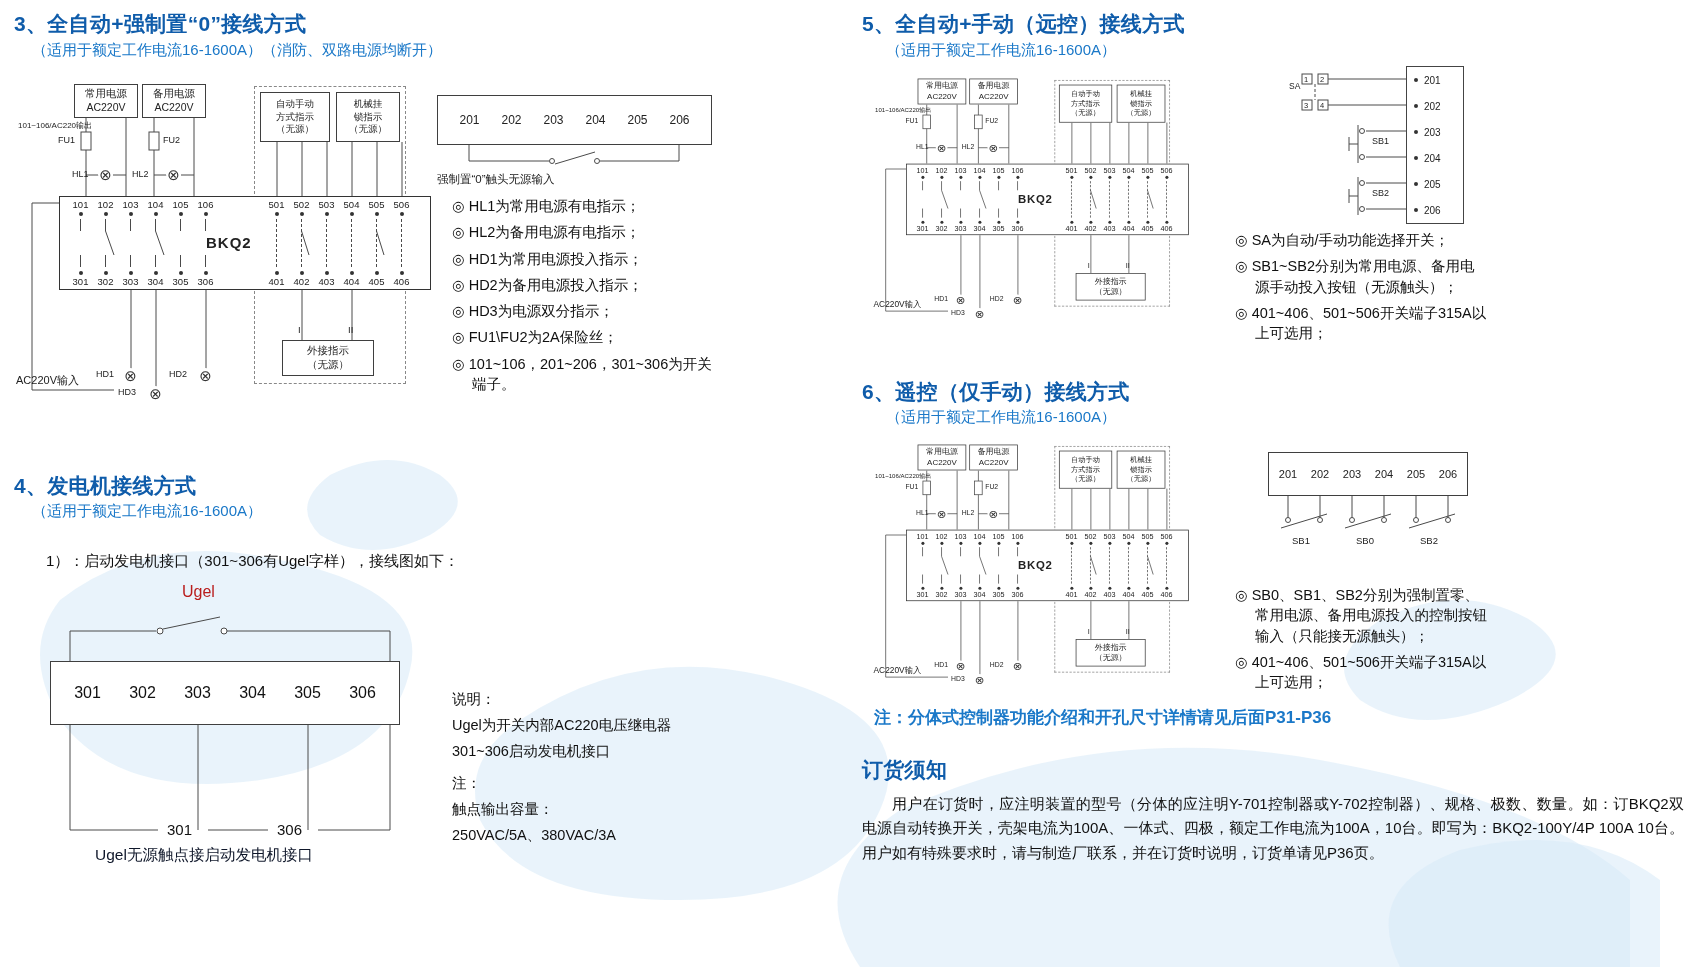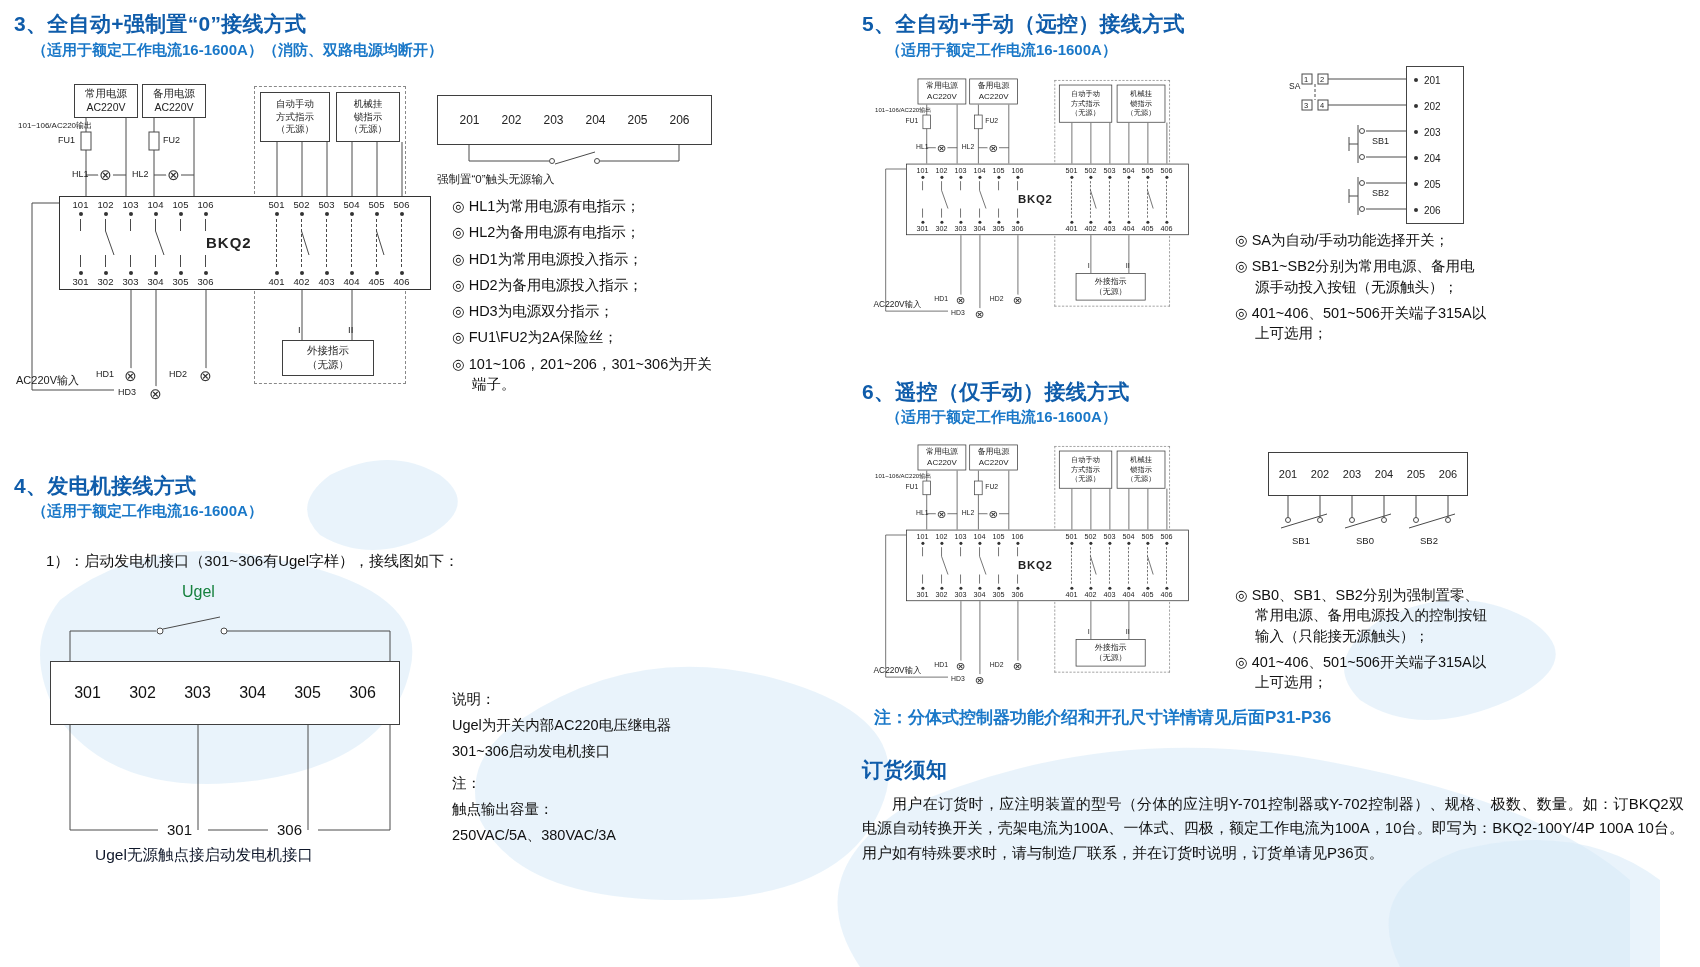--- a/index.html
+++ b/index.html
@@ -1,21 +1,21 @@
 <!DOCTYPE html>
 <html><head>
 <meta charset="utf-8">
 <style>
   *{margin:0;padding:0;box-sizing:border-box}
   html,body{background:#e9e9e9}
   body{font-family:"Liberation Sans","DejaVu Sans",sans-serif}
   .page{position:relative;width:1700px;height:967px;background:#ffffff;overflow:hidden;color:#161616}
   .abs{position:absolute}
   .sec-title{position:absolute;font-size:21px;font-weight:bold;color:#0f5caa;letter-spacing:.3px;white-space:nowrap}
-  .sec-sub{position:absolute;font-size:15px;font-weight:700;color:#1a78c8;white-space:nowrap}
+  .sec-sub{position:absolute;font-size:15px;font-weight:400;color:#1a78c8;white-space:nowrap}
   .body-text{position:absolute;font-size:15px;color:#101010;white-space:nowrap}
   .note-list{position:absolute;display:flex;flex-direction:column;gap:6px;font-size:14.5px;line-height:1.4;color:#101010}
   .note-list>div{padding-left:20px;text-indent:-20px}
   .s4note{position:absolute;display:flex;flex-direction:column;gap:7px;font-size:14.5px;color:#101010}
   .ref-note{position:absolute;font-size:17px;font-weight:600;color:#1a78c8;white-space:nowrap}
   .order-body{position:absolute;font-size:15px;line-height:1.62;color:#101010;text-align:justify;text-indent:2em}
   
   .wires{position:absolute;left:0;top:0}
   .wires line,.wires polyline,.wires path{stroke:#4a4a4a;stroke-width:1;fill:none}
   .wires rect,.wires circle{stroke:#4a4a4a;stroke-width:1;fill:none}
@@ -221,21 +221,21 @@
       <div>◎ HD3为电源双分指示；</div>
       <div>◎ FU1\FU2为2A保险丝；</div>
       <div>◎ 101~106，201~206，301~306为开关端子。</div>
     </div>
 
   <div class="sec-title" style="left:14px;top:472px">4、发电机接线方式</div>
   <div class="sec-sub" style="left:32px;top:502px">（适用于额定工作电流16-1600A）</div>
   <div class="body-text" style="left:46px;top:552px">1）：启动发电机接口（301~306有Ugel字样），接线图如下：</div>
 
   <div class="abs" style="left:40px;top:583px;width:390px;height:285px">
-    <div class="slabel" style="left:142px;top:0;font-size:16px;color:#15803d">Ugel</div>
+    <div class="slabel" style="left:142px;top:0;font-size:16px;color:#b91c1c">Ugel</div>
     <svg class="wires" width="390" height="285" viewBox="0 0 390 285">
       <line x1="30" y1="48" x2="116" y2="48"></line>
       <circle class="wf" cx="120" cy="48" r="3"></circle>
       <line x1="123" y1="46" x2="180" y2="34"></line>
       <circle class="wf" cx="184" cy="48" r="3"></circle>
       <line x1="187" y1="48" x2="350" y2="48"></line>
       <polyline points="30,48 30,247 118,247"></polyline>
       <polyline points="350,48 350,247 278,247"></polyline>
       <line x1="168" y1="247" x2="228" y2="247"></line>
       <line x1="158" y1="142" x2="158" y2="247"></line>

